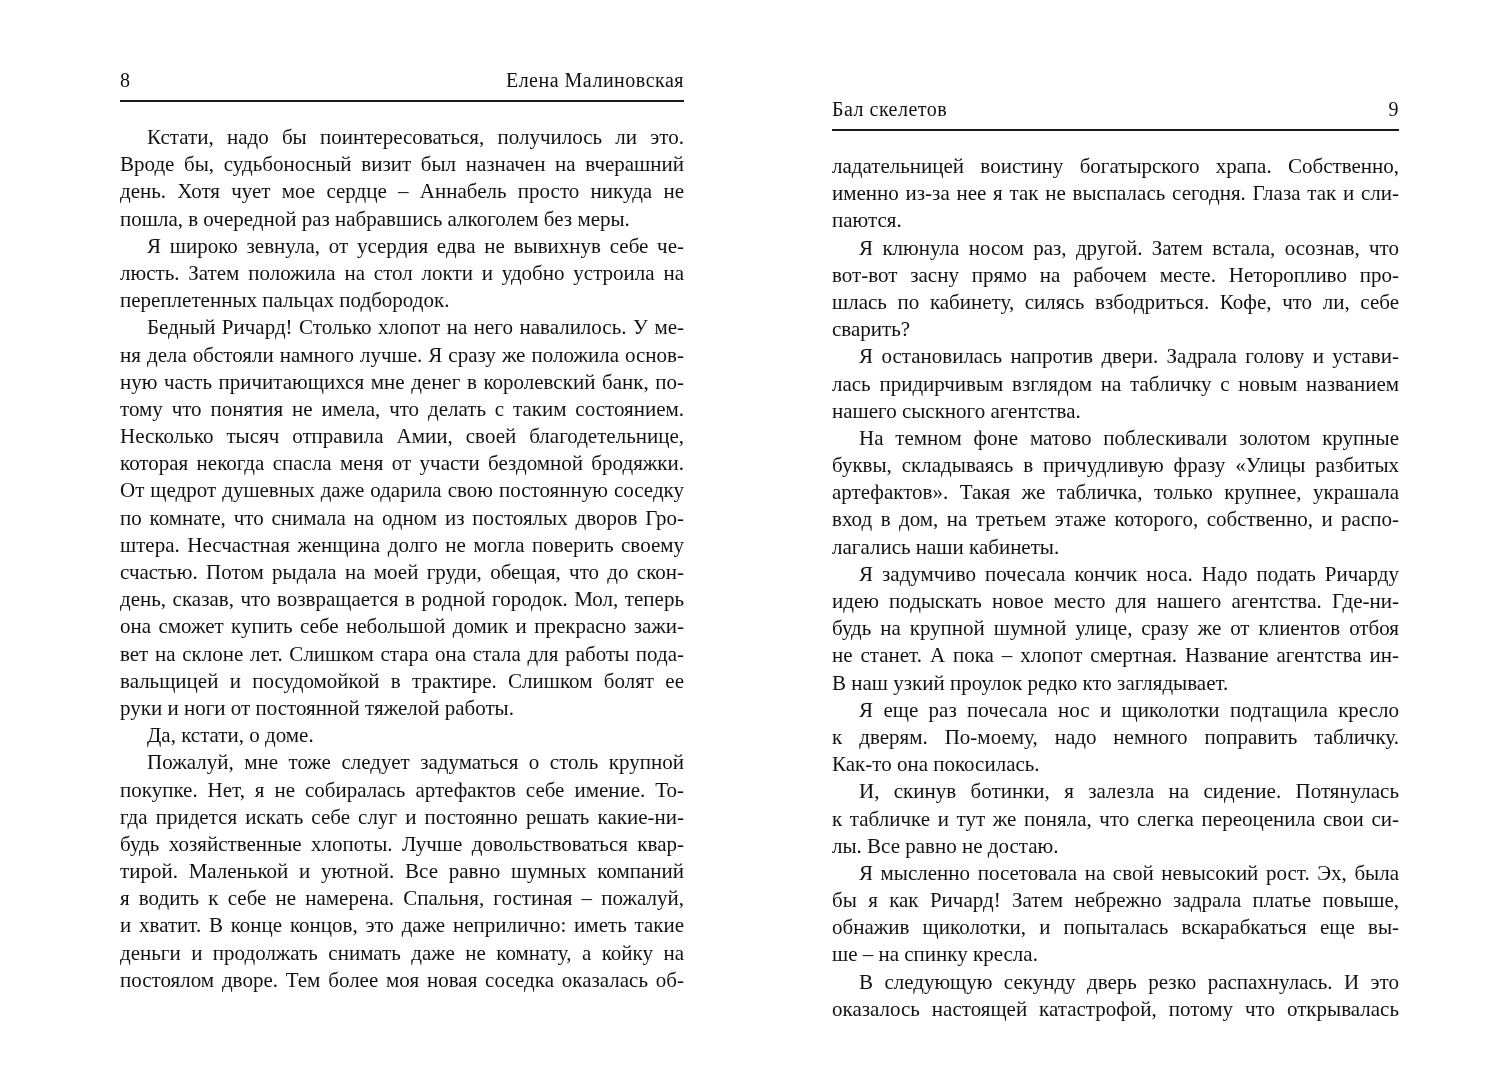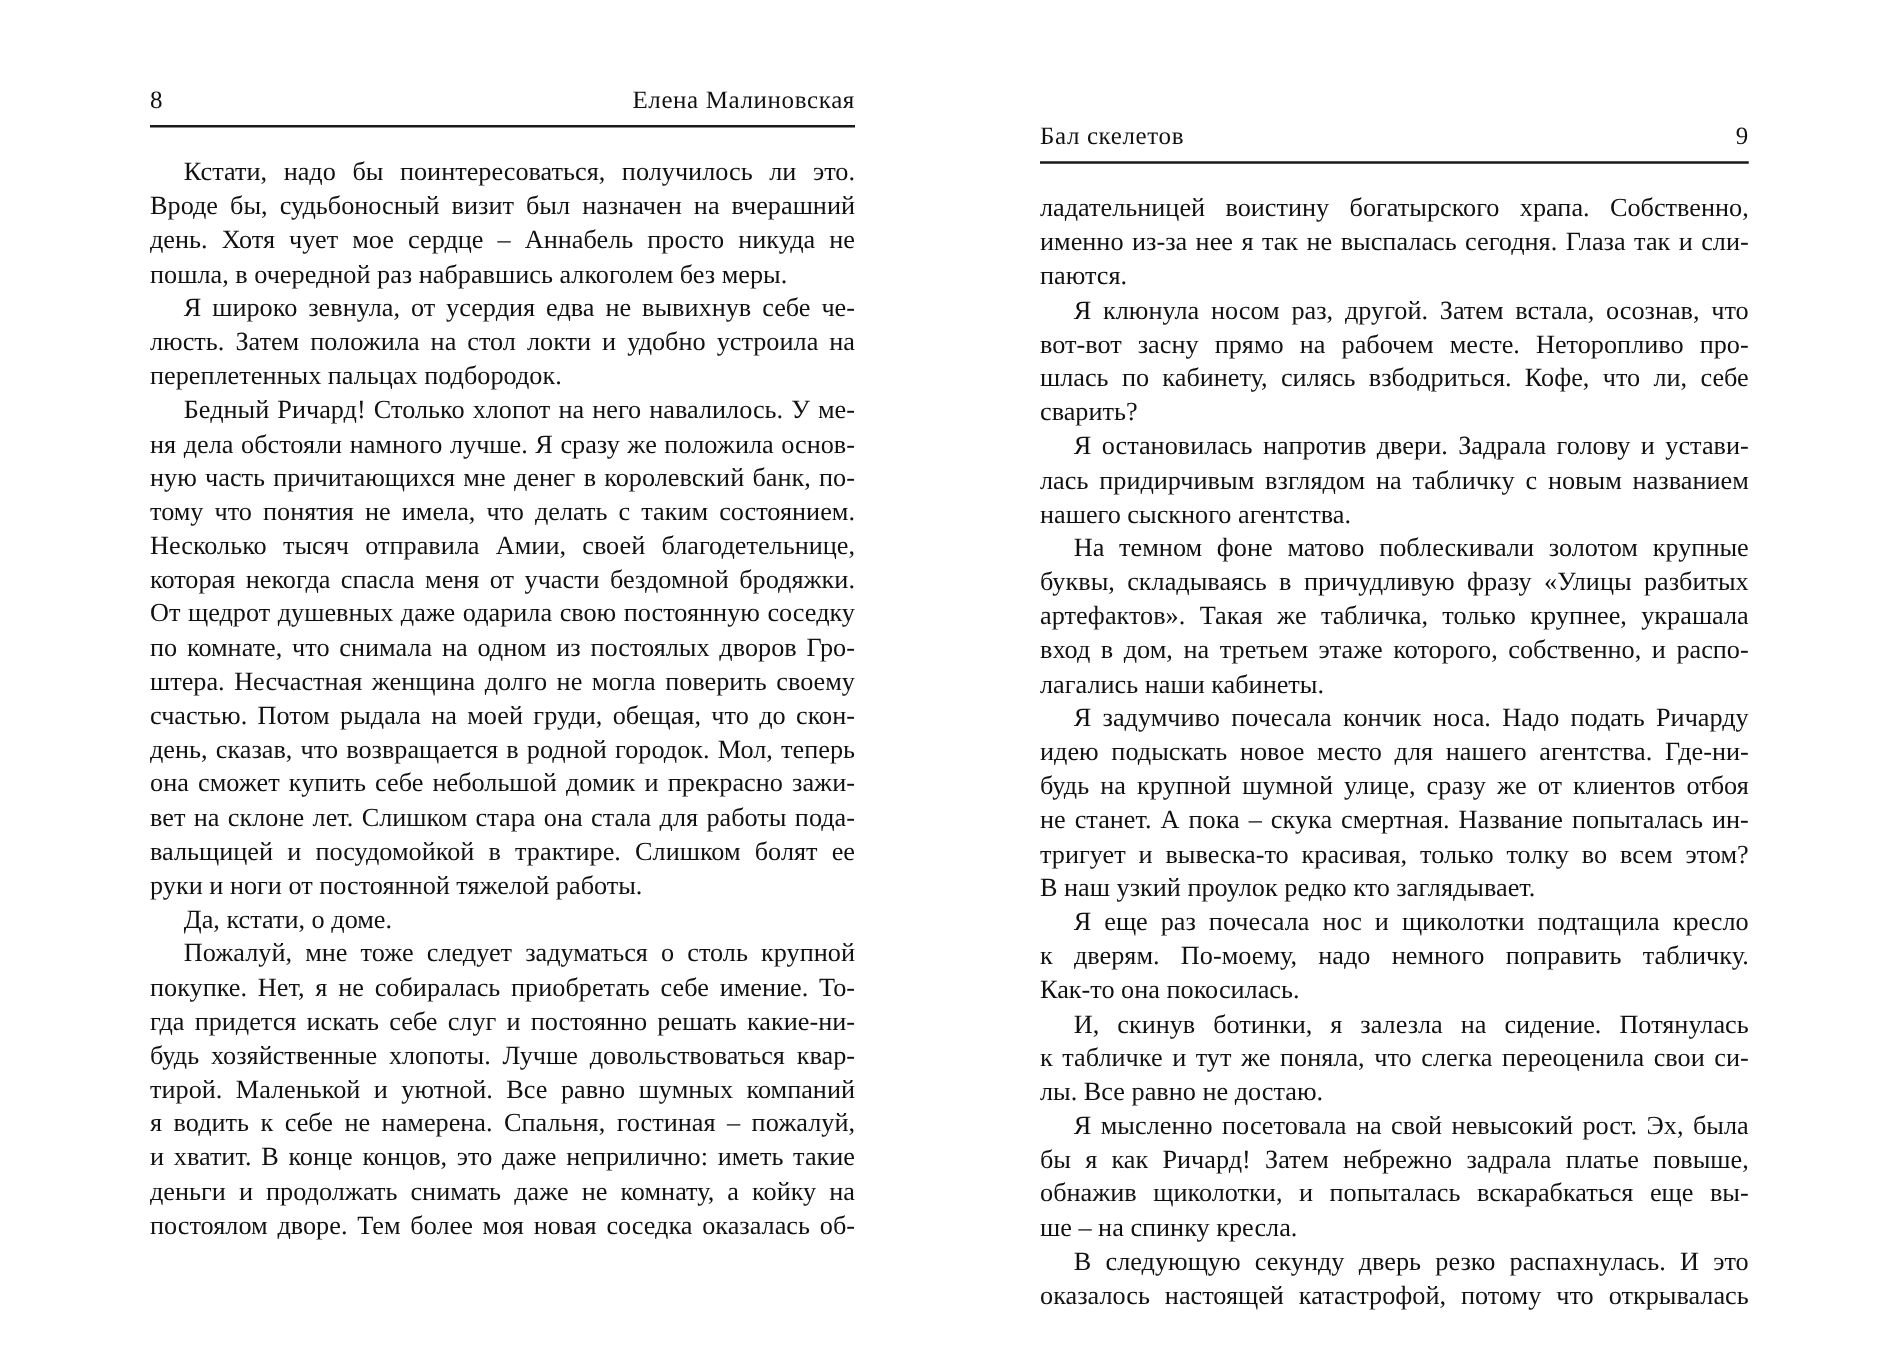--- a/index.html
+++ b/index.html
@@ -95,21 +95,21 @@
       <span class="line">по комнате, что снимала на одном из постоялых дворов Гро-</span>
       <span class="line">штера. Несчастная женщина долго не могла поверить своему</span>
       <span class="line">счастью. Потом рыдала на моей груди, обещая, что до скон-</span>
       <span class="line">день, сказав, что возвращается в родной городок. Мол, теперь</span>
       <span class="line">она сможет купить себе небольшой домик и прекрасно зажи-</span>
       <span class="line">вет на склоне лет. Слишком стара она стала для работы пода-</span>
       <span class="line">вальщицей и посудомойкой в трактире. Слишком болят ее</span>
       <span class="line last">руки и ноги от постоянной тяжелой работы.</span>
       <span class="line indent last">Да, кстати, о доме.</span>
       <span class="line indent">Пожалуй, мне тоже следует задуматься о столь крупной</span>
-      <span class="line">покупке. Нет, я не собиралась приобретать себе имение. То-</span>
+      <span class="line">покупке. Нет, я не собиралась артефактов себе имение. То-</span>
       <span class="line">гда придется искать себе слуг и постоянно решать какие-ни-</span>
       <span class="line">будь хозяйственные хлопоты. Лучше довольствоваться квар-</span>
       <span class="line">тирой. Маленькой и уютной. Все равно шумных компаний</span>
       <span class="line">я водить к себе не намерена. Спальня, гостиная – пожалуй,</span>
       <span class="line">и хватит. В конце концов, это даже неприлично: иметь такие</span>
       <span class="line">деньги и продолжать снимать даже не комнату, а койку на</span>
       <span class="line">постоялом дворе. Тем более моя новая соседка оказалась об-</span>
     </div>
 </div>
 
@@ -131,22 +131,21 @@
       <span class="line">лась придирчивым взглядом на табличку с новым названием</span>
       <span class="line last">нашего сыскного агентства.</span>
       <span class="line indent">На темном фоне матово поблескивали золотом крупные</span>
       <span class="line">буквы, складываясь в причудливую фразу «Улицы разбитых</span>
       <span class="line">артефактов». Такая же табличка, только крупнее, украшала</span>
       <span class="line">вход в дом, на третьем этаже которого, собственно, и распо-</span>
       <span class="line last">лагались наши кабинеты.</span>
       <span class="line indent">Я задумчиво почесала кончик носа. Надо подать Ричарду</span>
       <span class="line">идею подыскать новое место для нашего агентства. Где-ни-</span>
       <span class="line">будь на крупной шумной улице, сразу же от клиентов отбоя</span>
-      <span class="line">не станет. А пока – скука смертная. Название попыталась ин-</span>
-      <span class="line">тригует и вывеска-то красивая, только толку во всем этом?</span>
+      <span class="line">не станет. А пока – хлопот смертная. Название агентства ин-</span>
       <span class="line last">В наш узкий проулок редко кто заглядывает.</span>
       <span class="line indent">Я еще раз почесала нос и щиколотки подтащила кресло</span>
       <span class="line">к дверям. По-моему, надо немного поправить табличку.</span>
       <span class="line last">Как-то она покосилась.</span>
       <span class="line indent">И, скинув ботинки, я залезла на сидение. Потянулась</span>
       <span class="line">к табличке и тут же поняла, что слегка переоценила свои си-</span>
       <span class="line last">лы. Все равно не достаю.</span>
       <span class="line indent">Я мысленно посетовала на свой невысокий рост. Эх, была</span>
       <span class="line">бы я как Ричард! Затем небрежно задрала платье повыше,</span>
       <span class="line">обнажив щиколотки, и попыталась вскарабкаться еще вы-</span>

